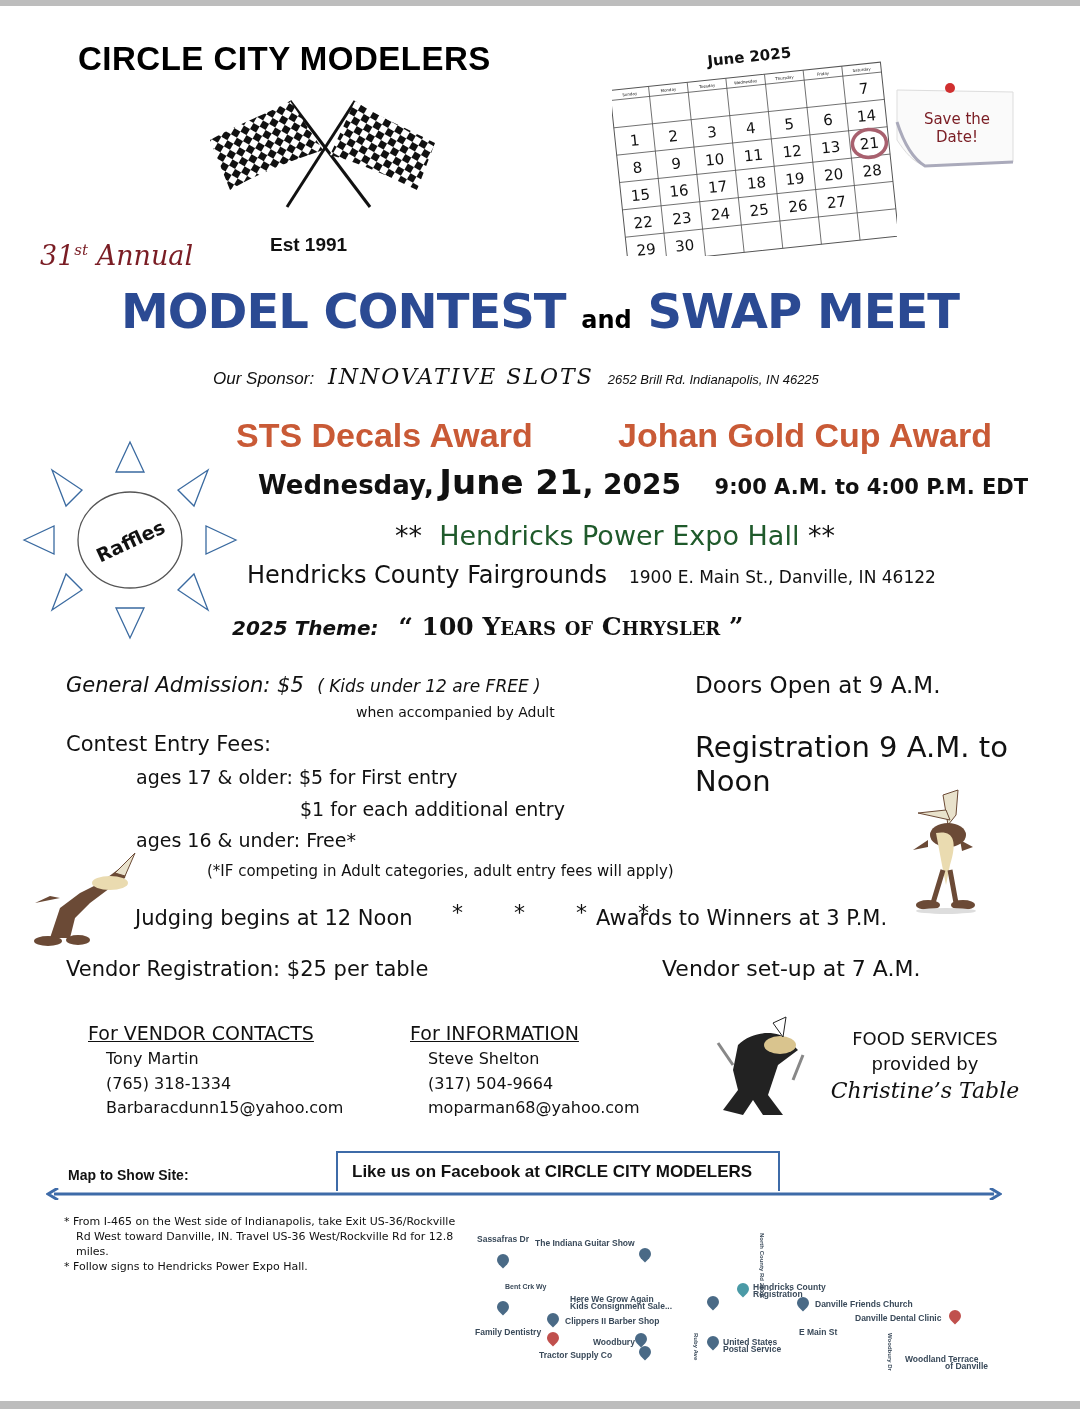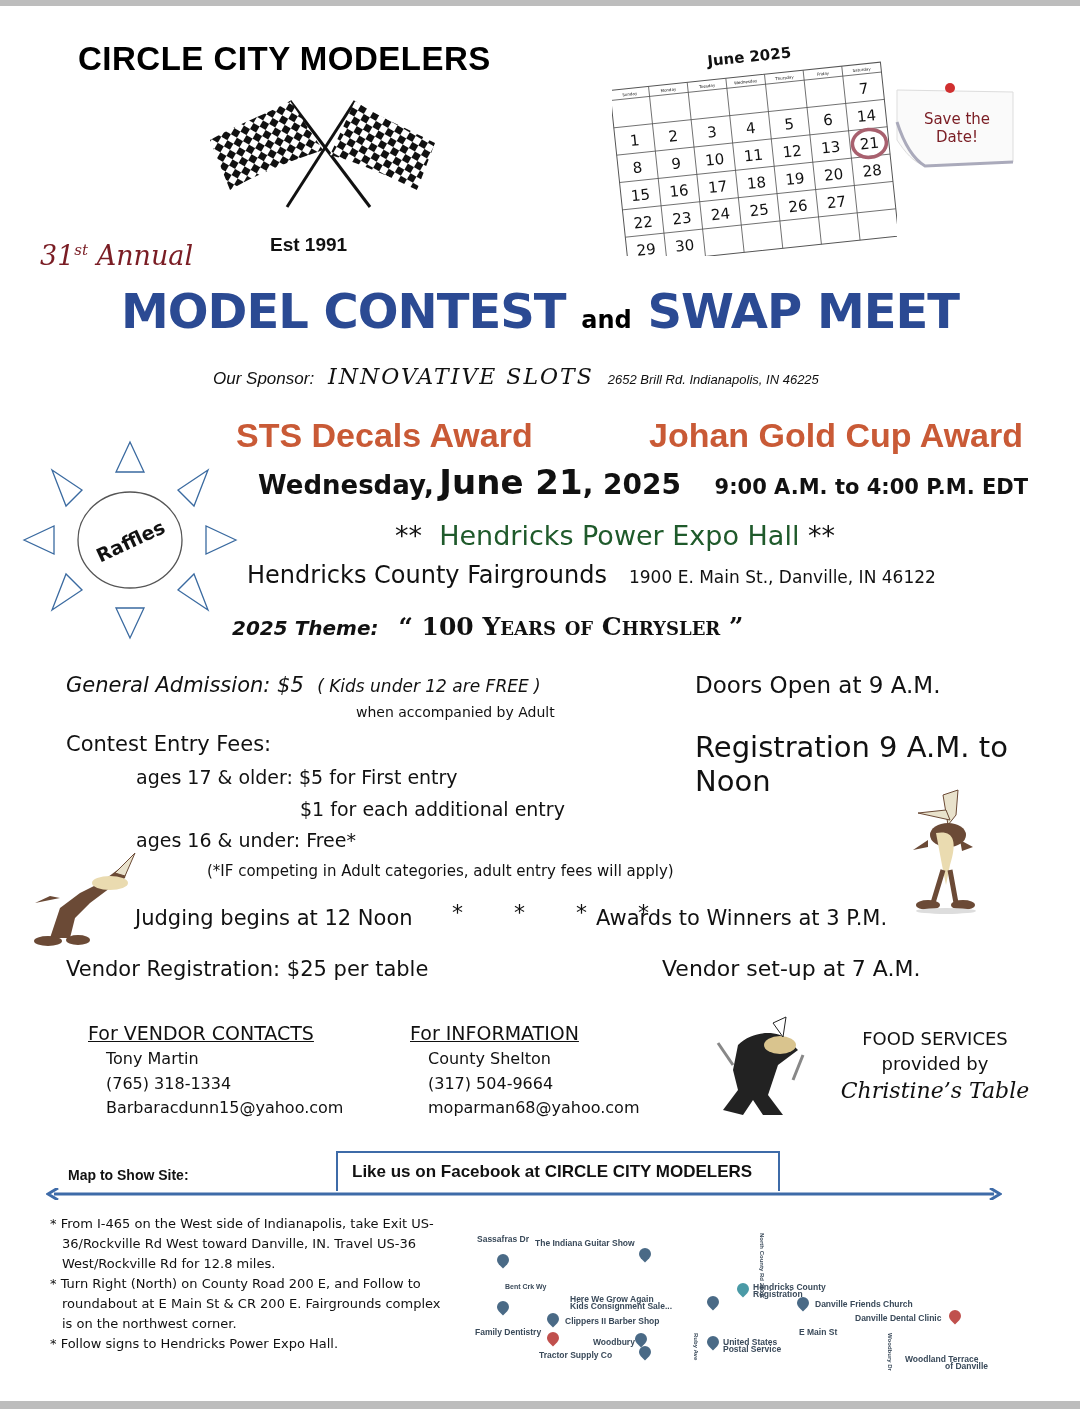--- a/index.html
+++ b/index.html
@@ -19,21 +19,21 @@
   .save-date { left:895px; top:82px; width:120px; height:90px; }
 
   .title { left:0; top:283px; width:1080px; text-align:center; font-family:"DejaVu Sans", sans-serif; font-weight:bold; color:#2b4a93; font-size:48px; letter-spacing:-1px; }
   .title .and { color:#000; font-size:24px; letter-spacing:0; }
   .sponsor { left:213px; top:364px; font-size:17px; font-style:italic; }
   .sponsor .sname { font-family:"DejaVu Serif", serif; font-size:22px; letter-spacing:2px; margin:0 14px 0 14px; }
   .sponsor .saddr { font-size:13px; }
 
   .award { top:416px; font-weight:bold; font-size:34px; color:#c95a36; }
   .award1 { left:236px; }
-  .award2 { left:649px; }
+  .award2 { left:618px; }
 
   .sun { left:22px; top:440px; width:216px; height:200px; }
 
   .date-line { left:258px; top:462px; font-family:"DejaVu Sans", sans-serif; font-weight:bold; color:#111; }
   .date-line .dow { font-size:26px; }
   .date-line .md { font-size:34px; }
   .date-line .yr { font-size:28px; }
   .date-line .time { font-size:21px; margin-left:28px; }
 
   .hall { left:0; top:520px; width:1230px; text-align:center; font-family:"DejaVu Sans", sans-serif; font-size:27px; color:#1f5a2b; }
@@ -74,31 +74,31 @@
   .contact-line { font-size:16px; }
   .vc-h { left:88px; top:1022px; }
   .vc-1 { left:106px; top:1049px;text-align:center; }
   .vc-2 { left:106px; top:1074px; }
   .vc-3 { left:106px; top:1098px; }
   .ic-h { left:410px; top:1022px; }
   .ic-1 { left:428px; top:1049px; }
   .ic-2 { left:428px; top:1074px; }
   .ic-3 { left:428px; top:1098px; }
 
-  .food { left:830px; top:1028px; width:190px; text-align:center;margin-left:10px; }
+  .food { left:830px; top:1028px; width:190px; text-align:center; }
   .food .f1 { font-size:18px; display:block; }
   .food .f2 { font-size:18px; display:block; margin-top:4px; }
   .food .f3 { font-family:"DejaVu Serif", serif; font-style:italic; font-size:22px; display:block; margin-top:4px; }
 
   .map-label { left:68px; top:1167px; font-weight:bold; font-size:14px; }
   .fb-box { left:336px; top:1151px; width:440px; height:38px; border:2px solid #3e6ba8; border-bottom:none; background:#fff; }
   .fb-text { left:352px; top:1162px; font-weight:bold; font-size:17px; }
   .arrow-line { left:46px; top:1190px; width:956px; height:6px; }
 
-  .directions { left:50px; top:1214px; font-family:"DejaVu Sans", sans-serif; font-size:13px; line-height:20px; width:400px; }
+  .directions { left:64px; top:1214px; font-family:"DejaVu Sans", sans-serif; font-size:11px; line-height:15px; width:400px; }
   .directions .d { display:block; padding-left:12px; text-indent:-12px; }
 
   .map { left:475px; top:1198px; width:545px; height:180px; }
   .map-txt { position:absolute; font-size:8.5px; color:#3a4a5a; font-weight:bold; white-space:nowrap; }
   .pin { position:absolute; width:12px; height:12px; border-radius:50% 50% 50% 0; transform:rotate(-45deg); background:#4a6a86; }
   .pin.red { background:#c0504d; }
   .pin.teal { background:#4a9aa6; }
 </style>
 </head>
 <body>
@@ -281,21 +281,21 @@
 <div class="abs info l22 awards-w">Awards to Winners at 3 P.M.</div>
 <div class="abs info l22 vendor-reg">Vendor Registration:  $25 per table</div>
 <div class="abs info vendor-setup">Vendor set-up at  7 A.M.</div>
 
 <div class="abs info contact-h vc-h">For VENDOR CONTACTS</div>
 <div class="abs info contact-line vc-1">Tony Martin</div>
 <div class="abs info contact-line vc-2">(765) 318-1334</div>
 <div class="abs info contact-line vc-3">Barbaracdunn15@yahoo.com</div>
 
 <div class="abs info contact-h ic-h">For INFORMATION</div>
-<div class="abs info contact-line ic-1">County Shelton</div>
+<div class="abs info contact-line ic-1">Steve Shelton</div>
 <div class="abs info contact-line ic-2">(317) 504-9664</div>
 <div class="abs info contact-line ic-3">moparman68@yahoo.com</div>
 
 <svg class="abs coyote-food" viewBox="0 0 110 110">
   <path d="M30,30 C45,15 70,15 80,25 L90,35 L70,50 L60,80 L75,100 L55,100 L45,85 L35,100 L15,95 L30,75 L25,55 Z" fill="#222"></path>
   <ellipse cx="72" cy="30" rx="16" ry="9" fill="#d9c48e"></ellipse>
   <path d="M65,8 L78,2 L75,22 Z" fill="#fff" stroke="#222"></path>
   <path d="M10,28 L25,50" stroke="#888" stroke-width="3"></path>
   <path d="M95,40 L85,65" stroke="#888" stroke-width="3"></path>
 </svg>
@@ -311,21 +311,20 @@
 <div class="abs fb-text">Like us on Facebook at CIRCLE CITY MODELERS</div>
 
 <svg class="abs arrow-line" viewBox="0 0 956 12" preserveAspectRatio="none" style="height:12px; top:1188px;">
   <line x1="8" y1="6" x2="948" y2="6" stroke="#3e6ba8" stroke-width="3"></line>
   <polyline points="12,0 2,6 12,12" fill="none" stroke="#3e6ba8" stroke-width="3"></polyline>
   <polyline points="944,0 954,6 944,12" fill="none" stroke="#3e6ba8" stroke-width="3"></polyline>
 </svg>
 
 <div class="abs directions">
   <span class="d">* From I-465 on the West side of Indianapolis, take Exit US-36/Rockville Rd West toward Danville, IN. Travel US-36 West/Rockville Rd for 12.8 miles.</span>
-  <span class="d">* Turn Right (North) on County Road 200 E, and Follow to roundabout at E Main St &amp; CR 200 E. Fairgrounds complex is on the northwest corner.</span>
   <span class="d">* Follow signs to Hendricks Power Expo Hall.</span>
 </div>
 
 <div class="abs map">
   <span class="map-txt" style="left:2px;top:36px;">Sassafras Dr</span>
   <span class="map-txt" style="left:60px;top:40px;">The Indiana Guitar Show</span>
   <span class="pin" style="left:164px;top:50px;"></span>
   <span class="pin" style="left:22px;top:56px;"></span>
   <span class="map-txt" style="left:30px;top:85px;font-size:7px;">Bent Crk Wy</span>
   <span class="map-txt" style="left:95px;top:96px;">Here We Grow Again</span>

